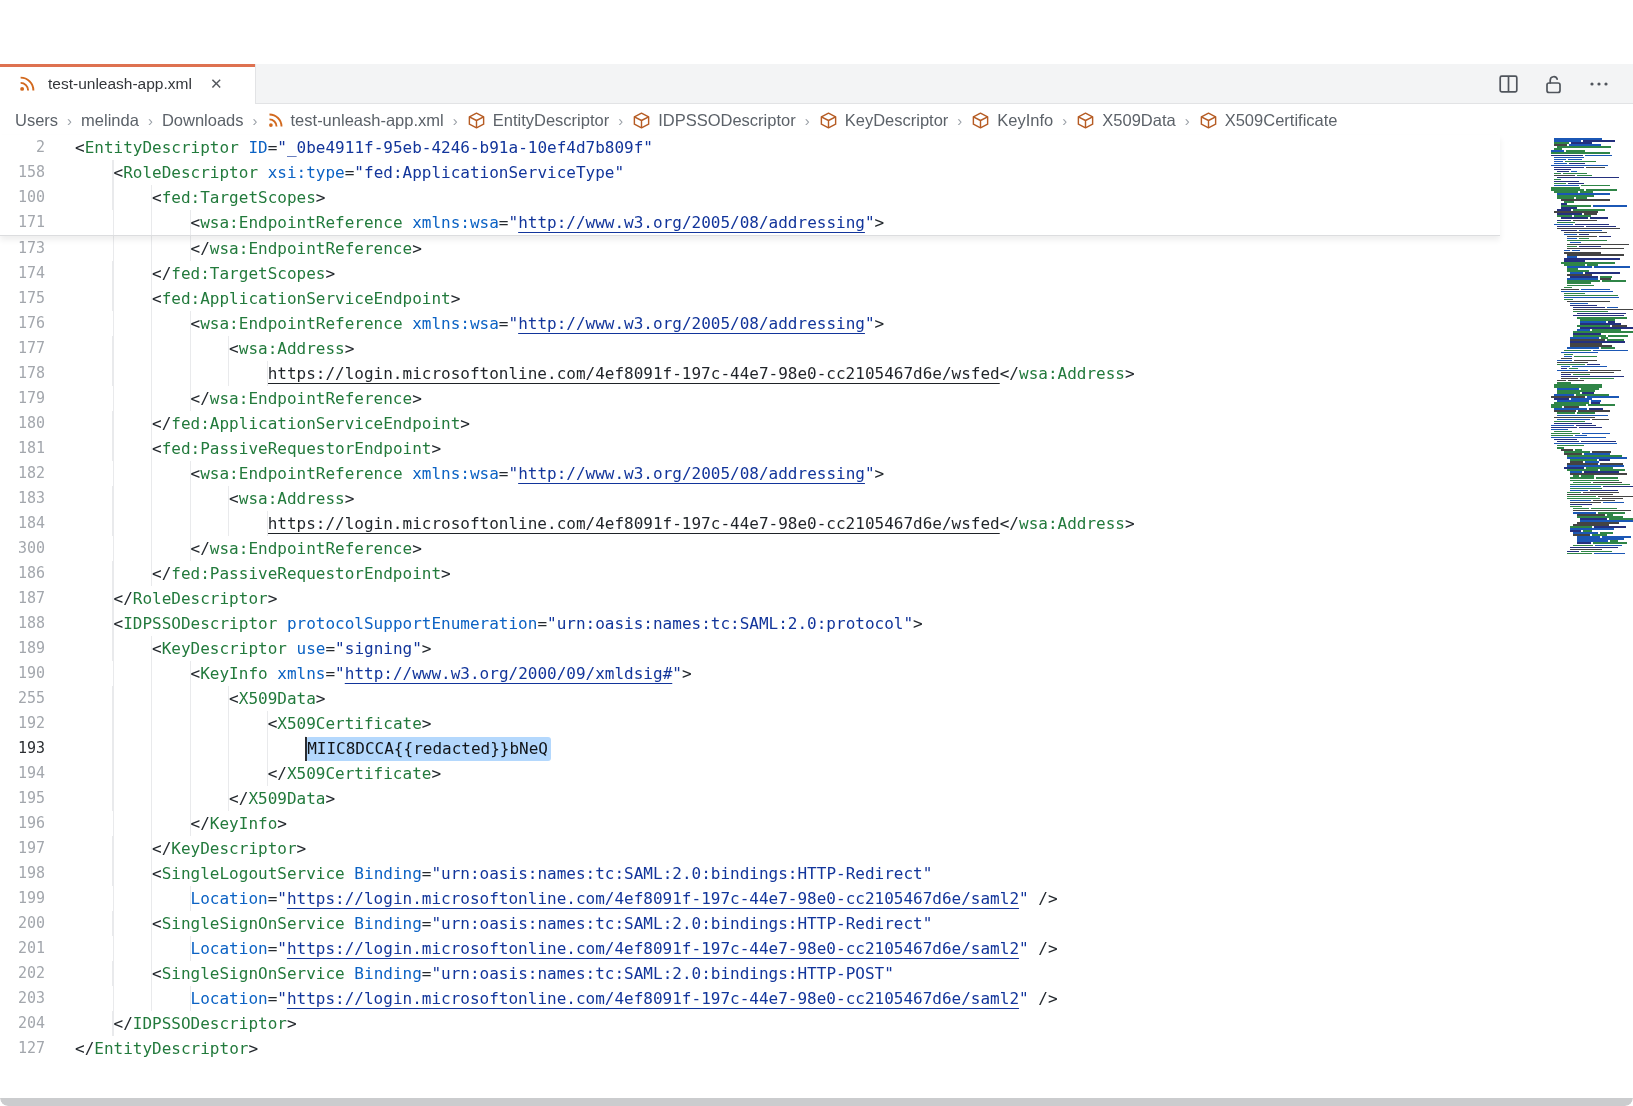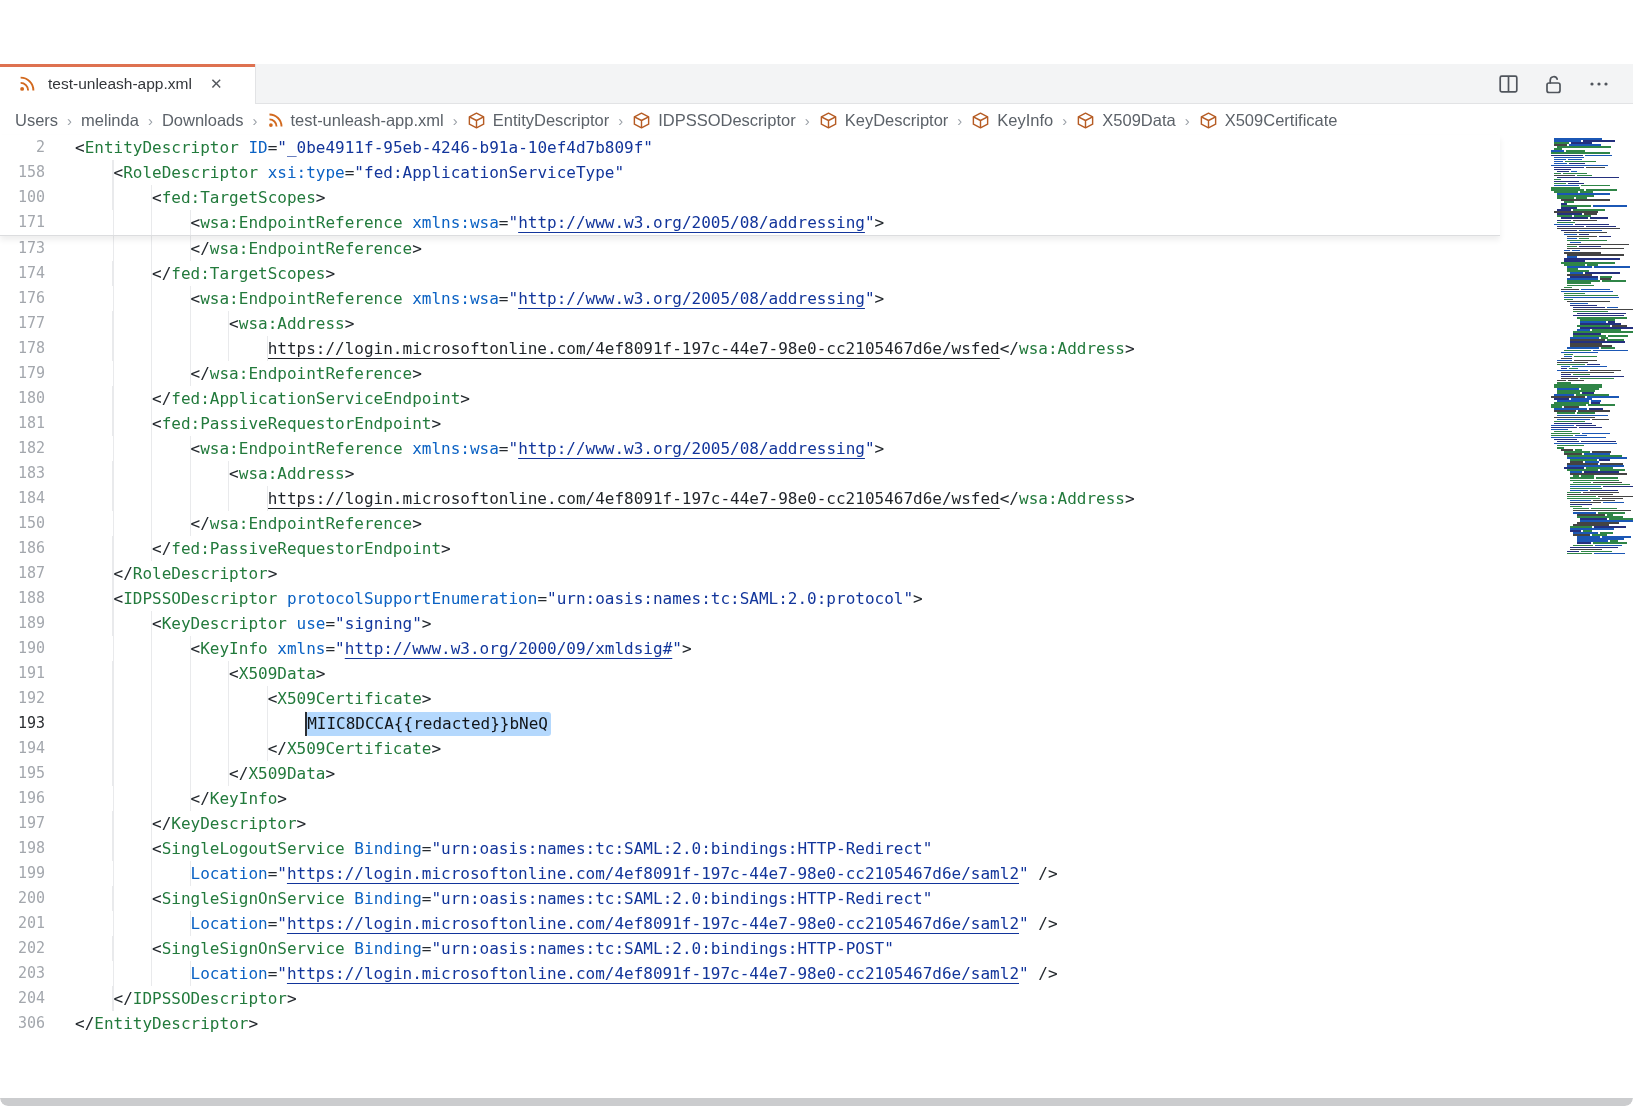--- a/index.html
+++ b/index.html
@@ -186,50 +186,51 @@
   <div class="editor">
     <div class="sticky" id="sticky">
         <div class="code-line"><span class="gutter">2</span><span class="line-content"><span class="guides" style="width: 1px;"></span><span class="ind" style="width: 0px;"></span><span class="tok-p">&lt;</span><span class="tok-tag">EntityDescriptor</span><span class="tok-p"> </span><span class="tok-attr">ID</span><span class="tok-p">=</span><span class="tok-str">"_0be4911f-95eb-4246-b91a-10ef4d7b809f"</span></span></div>
         <div class="code-line"><span class="gutter">158</span><span class="line-content"><span class="guides" style="width: 39.53px;"></span><span class="ind" style="width: 38.53px;"></span><span class="tok-p">&lt;</span><span class="tok-tag">RoleDescriptor</span><span class="tok-p"> </span><span class="tok-attr">xsi:type</span><span class="tok-p">=</span><span class="tok-str">"fed:ApplicationServiceType"</span></span></div>
         <div class="code-line"><span class="gutter">100</span><span class="line-content"><span class="guides" style="width: 78.06px;"></span><span class="ind" style="width: 77.06px;"></span><span class="tok-p">&lt;</span><span class="tok-tag">fed:TargetScopes</span><span class="tok-p">&gt;</span></span></div>
         <div class="code-line"><span class="gutter">171</span><span class="line-content"><span class="guides" style="width: 116.59px;"></span><span class="ind" style="width: 115.59px;"></span><span class="tok-p">&lt;</span><span class="tok-tag">wsa:EndpointReference</span><span class="tok-p"> </span><span class="tok-attr">xmlns:wsa</span><span class="tok-p">=</span><span class="tok-str">"</span><span class="tok-strlink">http://www.w3.org/2005/08/addressing</span><span class="tok-str">"</span><span class="tok-p">&gt;</span></span></div>
       </div>
     <div id="codebody">
         <div class="code-line"><span class="gutter">173</span><span class="line-content"><span class="guides" style="width: 116.59px;"></span><span class="ind" style="width: 115.59px;"></span><span class="tok-p">&lt;/</span><span class="tok-tag">wsa:EndpointReference</span><span class="tok-p">&gt;</span></span></div>
         <div class="code-line"><span class="gutter">174</span><span class="line-content"><span class="guides" style="width: 78.06px;"></span><span class="ind" style="width: 77.06px;"></span><span class="tok-p">&lt;/</span><span class="tok-tag">fed:TargetScopes</span><span class="tok-p">&gt;</span></span></div>
+        <div class="code-line"><span class="gutter">175</span><span class="line-content"><span class="guides" style="width: 78.06px;"></span><span class="ind" style="width: 77.06px;"></span><span class="tok-p">&lt;</span><span class="tok-tag">fed:ApplicationServiceEndpoint</span><span class="tok-p">&gt;</span></span></div>
         <div class="code-line"><span class="gutter">176</span><span class="line-content"><span class="guides" style="width: 116.59px;"></span><span class="ind" style="width: 115.59px;"></span><span class="tok-p">&lt;</span><span class="tok-tag">wsa:EndpointReference</span><span class="tok-p"> </span><span class="tok-attr">xmlns:wsa</span><span class="tok-p">=</span><span class="tok-str">"</span><span class="tok-strlink">http://www.w3.org/2005/08/addressing</span><span class="tok-str">"</span><span class="tok-p">&gt;</span></span></div>
         <div class="code-line"><span class="gutter">177</span><span class="line-content"><span class="guides" style="width: 155.12px;"></span><span class="ind" style="width: 154.12px;"></span><span class="tok-p">&lt;</span><span class="tok-tag">wsa:Address</span><span class="tok-p">&gt;</span></span></div>
         <div class="code-line"><span class="gutter">178</span><span class="line-content"><span class="guides" style="width: 193.65px;"></span><span class="ind" style="width: 192.65px;"></span><span class="tok-link">https://login.microsoftonline.com/4ef8091f-197c-44e7-98e0-cc2105467d6e/wsfed</span><span class="tok-p">&lt;/</span><span class="tok-tag">wsa:Address</span><span class="tok-p">&gt;</span></span></div>
         <div class="code-line"><span class="gutter">179</span><span class="line-content"><span class="guides" style="width: 116.59px;"></span><span class="ind" style="width: 115.59px;"></span><span class="tok-p">&lt;/</span><span class="tok-tag">wsa:EndpointReference</span><span class="tok-p">&gt;</span></span></div>
         <div class="code-line"><span class="gutter">180</span><span class="line-content"><span class="guides" style="width: 78.06px;"></span><span class="ind" style="width: 77.06px;"></span><span class="tok-p">&lt;/</span><span class="tok-tag">fed:ApplicationServiceEndpoint</span><span class="tok-p">&gt;</span></span></div>
         <div class="code-line"><span class="gutter">181</span><span class="line-content"><span class="guides" style="width: 78.06px;"></span><span class="ind" style="width: 77.06px;"></span><span class="tok-p">&lt;</span><span class="tok-tag">fed:PassiveRequestorEndpoint</span><span class="tok-p">&gt;</span></span></div>
         <div class="code-line"><span class="gutter">182</span><span class="line-content"><span class="guides" style="width: 116.59px;"></span><span class="ind" style="width: 115.59px;"></span><span class="tok-p">&lt;</span><span class="tok-tag">wsa:EndpointReference</span><span class="tok-p"> </span><span class="tok-attr">xmlns:wsa</span><span class="tok-p">=</span><span class="tok-str">"</span><span class="tok-strlink">http://www.w3.org/2005/08/addressing</span><span class="tok-str">"</span><span class="tok-p">&gt;</span></span></div>
         <div class="code-line"><span class="gutter">183</span><span class="line-content"><span class="guides" style="width: 155.12px;"></span><span class="ind" style="width: 154.12px;"></span><span class="tok-p">&lt;</span><span class="tok-tag">wsa:Address</span><span class="tok-p">&gt;</span></span></div>
         <div class="code-line"><span class="gutter">184</span><span class="line-content"><span class="guides" style="width: 193.65px;"></span><span class="ind" style="width: 192.65px;"></span><span class="tok-link">https://login.microsoftonline.com/4ef8091f-197c-44e7-98e0-cc2105467d6e/wsfed</span><span class="tok-p">&lt;/</span><span class="tok-tag">wsa:Address</span><span class="tok-p">&gt;</span></span></div>
-        <div class="code-line"><span class="gutter">150</span><span class="line-content"><span class="guides" style="width: 116.59px;"></span><span class="ind" style="width: 115.59px;"></span><span class="tok-p">&lt;/</span><span class="tok-tag">wsa:EndpointReference</span><span class="tok-p">&gt;</span></span></div>
+        <div class="code-line"><span class="gutter">300</span><span class="line-content"><span class="guides" style="width: 116.59px;"></span><span class="ind" style="width: 115.59px;"></span><span class="tok-p">&lt;/</span><span class="tok-tag">wsa:EndpointReference</span><span class="tok-p">&gt;</span></span></div>
         <div class="code-line"><span class="gutter">186</span><span class="line-content"><span class="guides" style="width: 78.06px;"></span><span class="ind" style="width: 77.06px;"></span><span class="tok-p">&lt;/</span><span class="tok-tag">fed:PassiveRequestorEndpoint</span><span class="tok-p">&gt;</span></span></div>
         <div class="code-line"><span class="gutter">187</span><span class="line-content"><span class="guides" style="width: 39.53px;"></span><span class="ind" style="width: 38.53px;"></span><span class="tok-p">&lt;/</span><span class="tok-tag">RoleDescriptor</span><span class="tok-p">&gt;</span></span></div>
         <div class="code-line"><span class="gutter">188</span><span class="line-content"><span class="guides" style="width: 39.53px;"></span><span class="ind" style="width: 38.53px;"></span><span class="tok-p">&lt;</span><span class="tok-tag">IDPSSODescriptor</span><span class="tok-p"> </span><span class="tok-attr">protocolSupportEnumeration</span><span class="tok-p">=</span><span class="tok-str">"urn:oasis:names:tc:SAML:2.0:protocol"</span><span class="tok-p">&gt;</span></span></div>
         <div class="code-line"><span class="gutter">189</span><span class="line-content"><span class="guides" style="width: 78.06px;"></span><span class="ind" style="width: 77.06px;"></span><span class="tok-p">&lt;</span><span class="tok-tag">KeyDescriptor</span><span class="tok-p"> </span><span class="tok-attr">use</span><span class="tok-p">=</span><span class="tok-str">"signing"</span><span class="tok-p">&gt;</span></span></div>
         <div class="code-line"><span class="gutter">190</span><span class="line-content"><span class="guides" style="width: 116.59px;"></span><span class="ind" style="width: 115.59px;"></span><span class="tok-p">&lt;</span><span class="tok-tag">KeyInfo</span><span class="tok-p"> </span><span class="tok-attr">xmlns</span><span class="tok-p">=</span><span class="tok-str">"</span><span class="tok-strlink">http://www.w3.org/2000/09/xmldsig#</span><span class="tok-str">"</span><span class="tok-p">&gt;</span></span></div>
-        <div class="code-line"><span class="gutter">191</span><span class="line-content"><span class="guides" style="width: 155.12px;"></span><span class="ind" style="width: 154.12px;"></span><span class="tok-p">&lt;</span><span class="tok-tag">X509Data</span><span class="tok-p">&gt;</span></span></div>
+        <div class="code-line"><span class="gutter">255</span><span class="line-content"><span class="guides" style="width: 155.12px;"></span><span class="ind" style="width: 154.12px;"></span><span class="tok-p">&lt;</span><span class="tok-tag">X509Data</span><span class="tok-p">&gt;</span></span></div>
         <div class="code-line"><span class="gutter">192</span><span class="line-content"><span class="guides" style="width: 193.65px;"></span><span class="ind" style="width: 192.65px;"></span><span class="tok-p">&lt;</span><span class="tok-tag">X509Certificate</span><span class="tok-p">&gt;</span></span></div>
         <div class="code-line"><span class="gutter active">193</span><span class="line-content"><span class="guides" style="width: 232.18px;"></span><span class="ind" style="width: 231.18px;"></span><span class="tok-sel">MIIC8DCCA{{redacted}}bNeQ</span></span></div>
         <div class="code-line"><span class="gutter">194</span><span class="line-content"><span class="guides" style="width: 193.65px;"></span><span class="ind" style="width: 192.65px;"></span><span class="tok-p">&lt;/</span><span class="tok-tag">X509Certificate</span><span class="tok-p">&gt;</span></span></div>
         <div class="code-line"><span class="gutter">195</span><span class="line-content"><span class="guides" style="width: 155.12px;"></span><span class="ind" style="width: 154.12px;"></span><span class="tok-p">&lt;/</span><span class="tok-tag">X509Data</span><span class="tok-p">&gt;</span></span></div>
         <div class="code-line"><span class="gutter">196</span><span class="line-content"><span class="guides" style="width: 116.59px;"></span><span class="ind" style="width: 115.59px;"></span><span class="tok-p">&lt;/</span><span class="tok-tag">KeyInfo</span><span class="tok-p">&gt;</span></span></div>
         <div class="code-line"><span class="gutter">197</span><span class="line-content"><span class="guides" style="width: 78.06px;"></span><span class="ind" style="width: 77.06px;"></span><span class="tok-p">&lt;/</span><span class="tok-tag">KeyDescriptor</span><span class="tok-p">&gt;</span></span></div>
         <div class="code-line"><span class="gutter">198</span><span class="line-content"><span class="guides" style="width: 78.06px;"></span><span class="ind" style="width: 77.06px;"></span><span class="tok-p">&lt;</span><span class="tok-tag">SingleLogoutService</span><span class="tok-p"> </span><span class="tok-attr">Binding</span><span class="tok-p">=</span><span class="tok-str">"urn:oasis:names:tc:SAML:2.0:bindings:HTTP-Redirect"</span></span></div>
         <div class="code-line"><span class="gutter">199</span><span class="line-content"><span class="guides" style="width: 116.59px;"></span><span class="ind" style="width: 115.59px;"></span><span class="tok-attr">Location</span><span class="tok-p">=</span><span class="tok-str">"</span><span class="tok-strlink">https://login.microsoftonline.com/4ef8091f-197c-44e7-98e0-cc2105467d6e/saml2</span><span class="tok-str">"</span><span class="tok-p"> /&gt;</span></span></div>
         <div class="code-line"><span class="gutter">200</span><span class="line-content"><span class="guides" style="width: 78.06px;"></span><span class="ind" style="width: 77.06px;"></span><span class="tok-p">&lt;</span><span class="tok-tag">SingleSignOnService</span><span class="tok-p"> </span><span class="tok-attr">Binding</span><span class="tok-p">=</span><span class="tok-str">"urn:oasis:names:tc:SAML:2.0:bindings:HTTP-Redirect"</span></span></div>
         <div class="code-line"><span class="gutter">201</span><span class="line-content"><span class="guides" style="width: 116.59px;"></span><span class="ind" style="width: 115.59px;"></span><span class="tok-attr">Location</span><span class="tok-p">=</span><span class="tok-str">"</span><span class="tok-strlink">https://login.microsoftonline.com/4ef8091f-197c-44e7-98e0-cc2105467d6e/saml2</span><span class="tok-str">"</span><span class="tok-p"> /&gt;</span></span></div>
         <div class="code-line"><span class="gutter">202</span><span class="line-content"><span class="guides" style="width: 78.06px;"></span><span class="ind" style="width: 77.06px;"></span><span class="tok-p">&lt;</span><span class="tok-tag">SingleSignOnService</span><span class="tok-p"> </span><span class="tok-attr">Binding</span><span class="tok-p">=</span><span class="tok-str">"urn:oasis:names:tc:SAML:2.0:bindings:HTTP-POST"</span></span></div>
         <div class="code-line"><span class="gutter">203</span><span class="line-content"><span class="guides" style="width: 116.59px;"></span><span class="ind" style="width: 115.59px;"></span><span class="tok-attr">Location</span><span class="tok-p">=</span><span class="tok-str">"</span><span class="tok-strlink">https://login.microsoftonline.com/4ef8091f-197c-44e7-98e0-cc2105467d6e/saml2</span><span class="tok-str">"</span><span class="tok-p"> /&gt;</span></span></div>
         <div class="code-line"><span class="gutter">204</span><span class="line-content"><span class="guides" style="width: 39.53px;"></span><span class="ind" style="width: 38.53px;"></span><span class="tok-p">&lt;/</span><span class="tok-tag">IDPSSODescriptor</span><span class="tok-p">&gt;</span></span></div>
-        <div class="code-line"><span class="gutter">306</span><span class="line-content"><span class="guides" style="width: 1px;"></span><span class="ind" style="width: 0px;"></span><span class="tok-p">&lt;/</span><span class="tok-tag">EntityDescriptor</span><span class="tok-p">&gt;</span></span></div>
+        <div class="code-line"><span class="gutter">127</span><span class="line-content"><span class="guides" style="width: 1px;"></span><span class="ind" style="width: 0px;"></span><span class="tok-p">&lt;/</span><span class="tok-tag">EntityDescriptor</span><span class="tok-p">&gt;</span></span></div>
       </div>
     <div class="minimap" id="minimap">
         <div class="mm-row">
           <span class="mm-seg" style="margin-left: 3.2px; width: 47.3588px; background: rgb(27, 87, 181);"></span>
         </div>
         <div class="mm-row">
           <span class="mm-seg" style="margin-left: 3.2px; width: 26.8405px; background: rgb(27, 87, 181);"></span>
           <span class="mm-seg" style="margin-left: 2px; width: 32.4442px; background: rgb(36, 48, 126);"></span>
         </div>
         <div class="mm-row">

